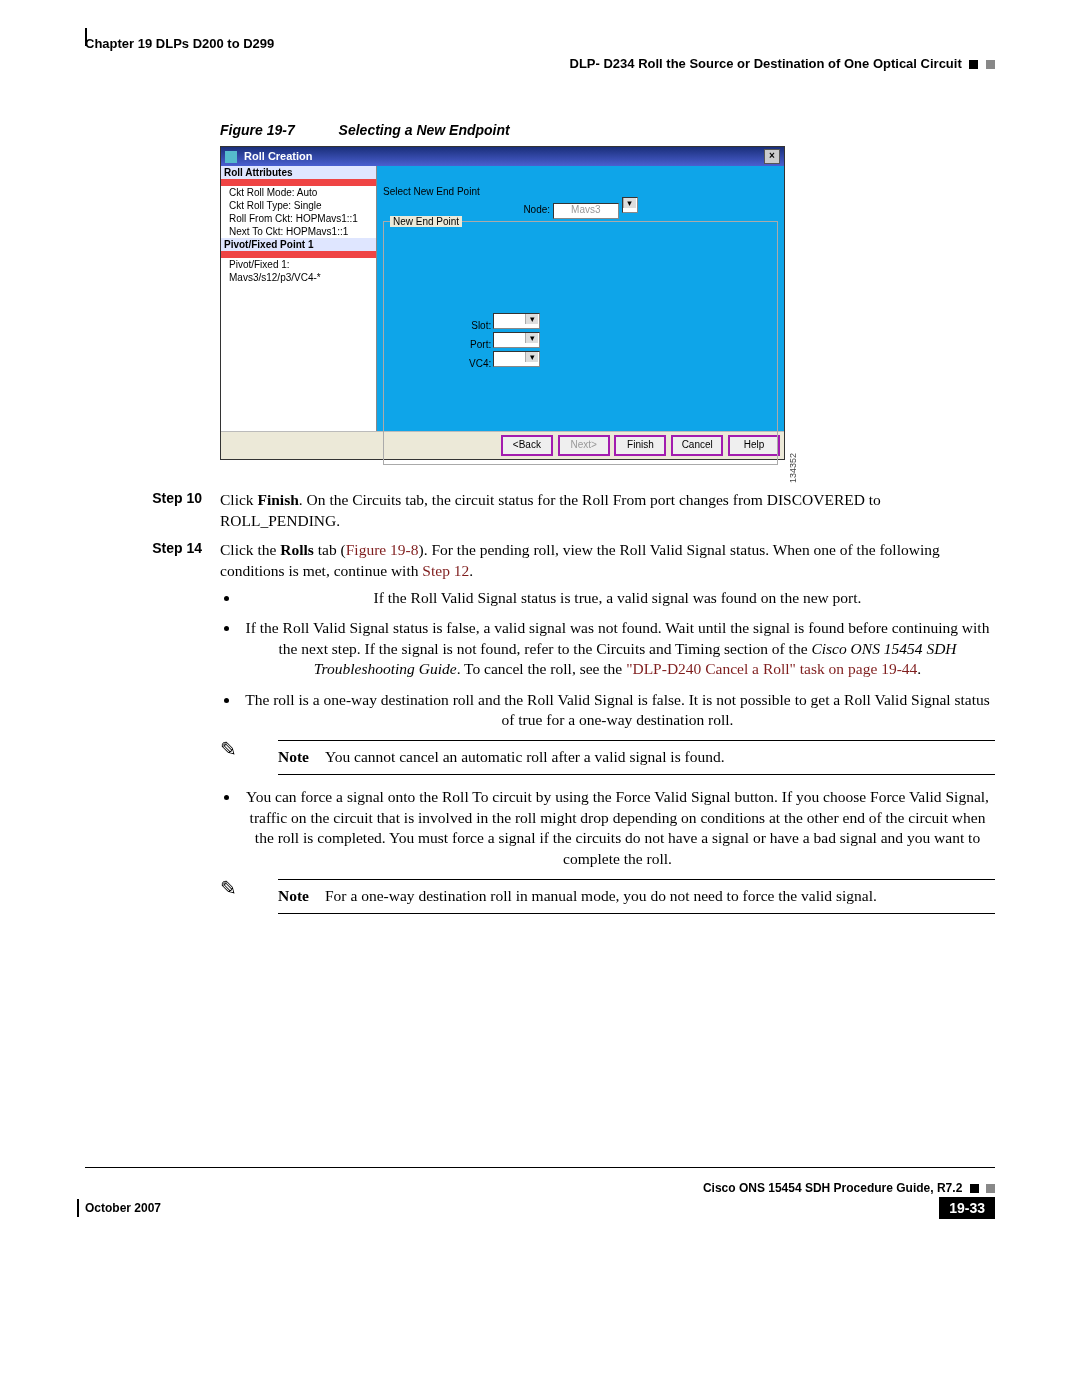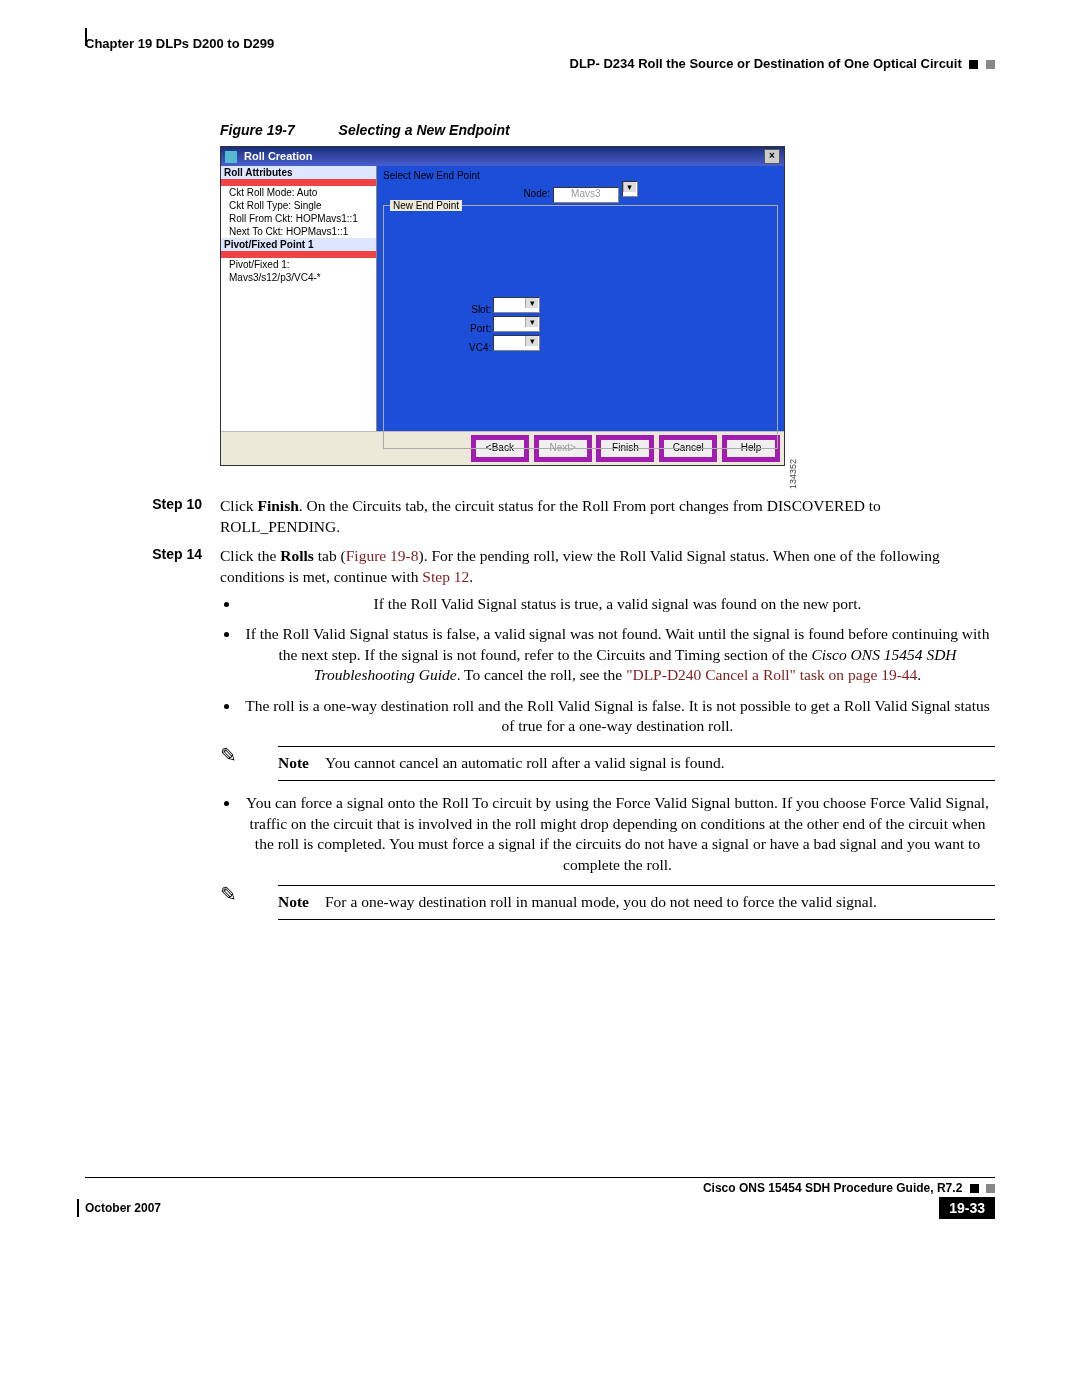--- a/index.html
+++ b/index.html
@@ -103,22 +103,22 @@
   .pane-h {
     background: #dfe6ff;
     border-bottom: 7px solid #ef4444;
     padding: 1px 3px;
     font-weight: bold;
     font-size: 10px;
   }
   .pane-row { padding: 0 3px 0 8px; font-size:10px; line-height:13px; }
   .right-pane {
     flex: 1;
-    background: #1d4ed8;
-    padding: 4px 6px;
+    background: #0ea5e9;
+    padding: 20px 6px;
     font-size: 10px;
   }
   .rp-top { font-size:10px; margin-bottom:2px; }
   .fieldset {
     border: 1px solid #aaa;
     padding: 6px;
     margin-top: 2px;
     height: 230px;
     position: relative;
   }
@@ -148,21 +148,21 @@
   .win-btns {
     background:#ece9d8;
     border-top:1px solid #bbb;
     text-align:right;
     padding:3px 4px;
   }
   .win-btn {
     display:inline-block;
     width:48px;
     height:17px;
-    border:5px solid #a21caf;
+    border:2px solid #a21caf;
     background:#efefef;
     text-align:center;
     font-size:10px;
     line-height:16px;
     margin-left:2px;
   }
   .win-btn.disabled { color:#999; }
   .imgnum {
     position:absolute;
     right:-14px;
@@ -237,21 +237,21 @@
 
   
   .ftr {
     position: absolute;
     bottom: 36px;
     left: 85px;
     right: 85px;
     border-top: 1px solid #000;
     font-family: Arial, sans-serif;
     font-size: 12px;
-    padding-top: 3px;
+    padding-top: 13px;
   }
   .ftr-guide {
     text-align: right;
     font-weight: bold;
     font-size: 12px;
     margin-bottom: 2px;
   }
   .ftr-sq {
     display:inline-block;width:9px;height:9px;background:#000;margin-left:4px;vertical-align:middle;
   }

